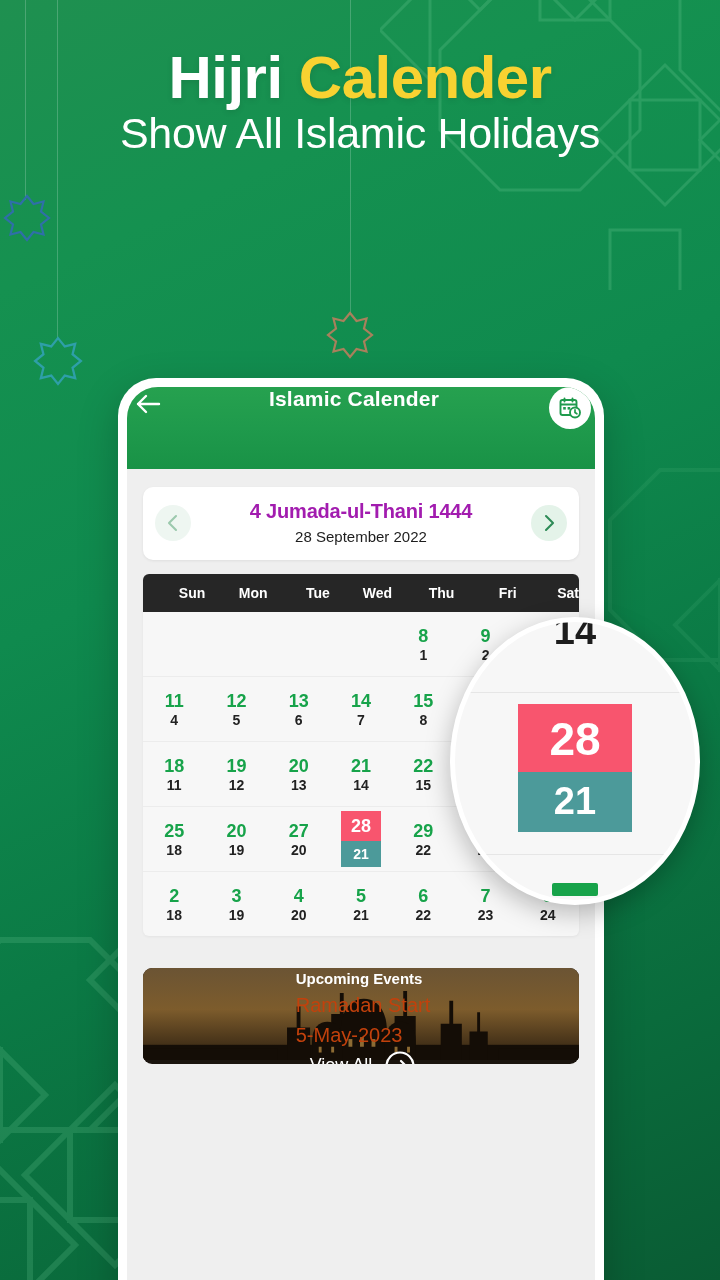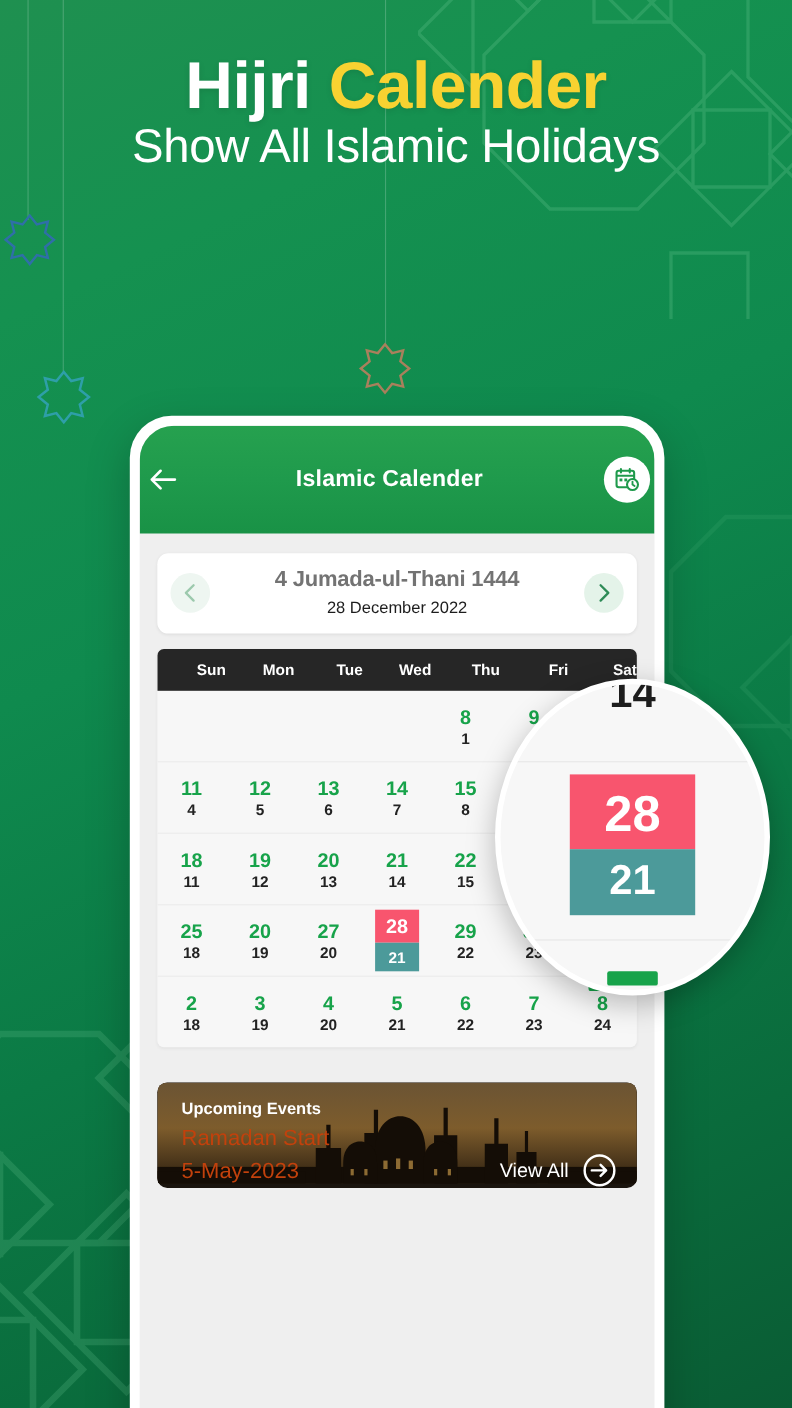--- a/index.html
+++ b/index.html
@@ -92,24 +92,23 @@
     width: 100%;
     height: 100%;
     background: #efefef;
     border-radius: 31px 31px 0 0;
     overflow: hidden;
   }
 
   
   .appbar {
     position: relative;
-    height: 98px;
+    height: 82px;
     background: linear-gradient(180deg, #26a14f 0%, #1f9a4c 50%, #199246 100%);
     display: flex;
-    align-items: center;
     padding: 0 4px;
   }
   .appbar-back {
     width: 34px; height: 34px;
     display: flex; align-items: center; justify-content: center;
     color: #fff;
     flex: 0 0 auto;
   }
   .appbar-title {
     flex: 1 1 auto;
@@ -147,21 +146,21 @@
     color: #2e8b57;
   }
   .nav-btn.prev { color: #9cc9ad; background: #eef6f1; }
   .month-center {
     flex: 1 1 auto;
     text-align: center;
   }
   .month-hijri {
     font-size: 20px;
     font-weight: 600;
-    color: #737373;
+    color: #a21caf;
     letter-spacing: -.2px;
   }
   .month-greg {
     margin-top: 5px;
     font-size: 15px;
     color: #1d1d1d;
     font-weight: 500;
   }
 
   
@@ -243,22 +242,23 @@
     height: 96px;
     border-radius: 9px;
     overflow: hidden;
     background: #1a140e;
   }
   .events-bg { position: absolute; inset: 0; }
   .events-inner {
     position: relative;
     height: 100%;
     display: flex;
-    align-items: flex-end;
+    align-items: center;
     padding: 0 18px 0 22px;
+    flex-direction: column;
   }
   .events-text { flex: 1 1 auto; }
   .ev-title {
     font-size: 15px; font-weight: 700; color: #fff;
     line-height: 1.45;
   }
   .ev-line {
     font-size: 20px; color: #c2410c; line-height: 1.5;
   }
   .events-right {
@@ -421,21 +421,21 @@
       </div>
 
       <div class="month-card">
         <div class="nav-btn prev">
           <svg width="14" height="18" viewBox="0 0 14 18" fill="none">
             <path d="M10 2 L3 9 L10 16" stroke="currentColor" stroke-width="2.1" stroke-linecap="round" stroke-linejoin="round"></path>
           </svg>
         </div>
         <div class="month-center">
           <div class="month-hijri">4 Jumada-ul-Thani 1444</div>
-          <div class="month-greg">28 December 2022</div>
+          <div class="month-greg">28 September 2022</div>
         </div>
         <div class="nav-btn">
           <svg width="14" height="18" viewBox="0 0 14 18" fill="none">
             <path d="M4 2 L11 9 L4 16" stroke="currentColor" stroke-width="2.1" stroke-linecap="round" stroke-linejoin="round"></path>
           </svg>
         </div>
       </div>
 
       <div class="calendar">
         <div class="dow-row" id="dow-row">

